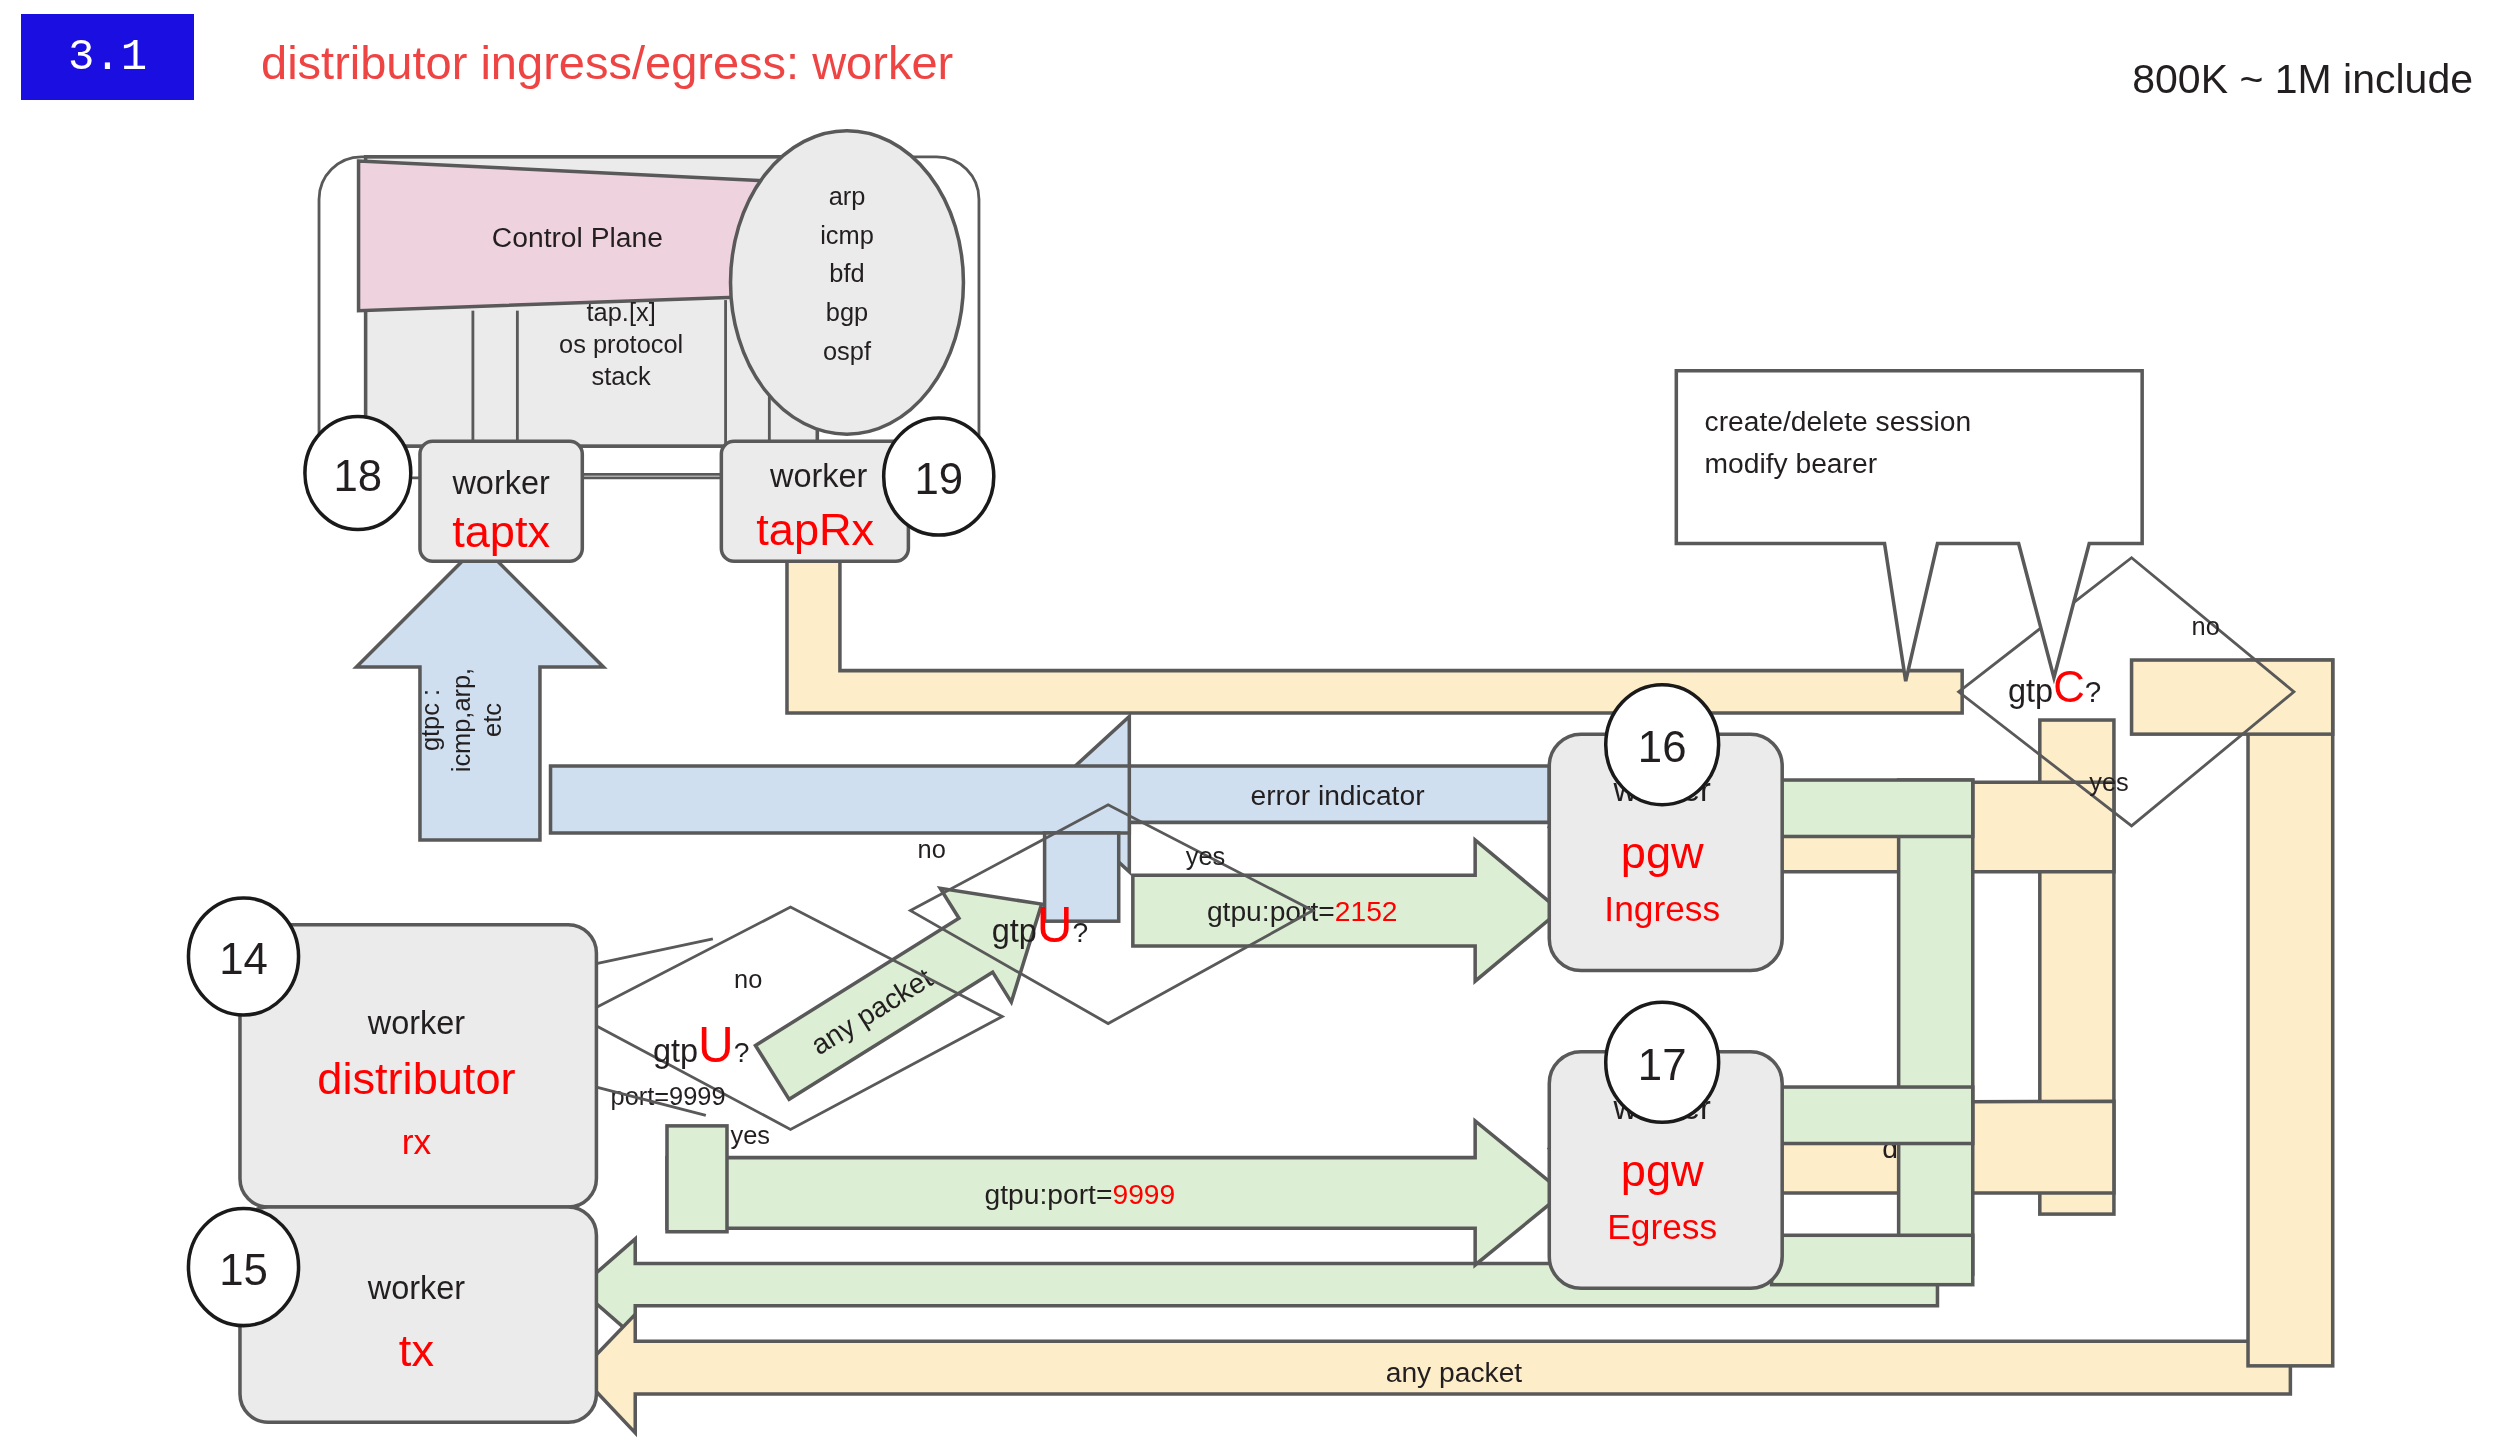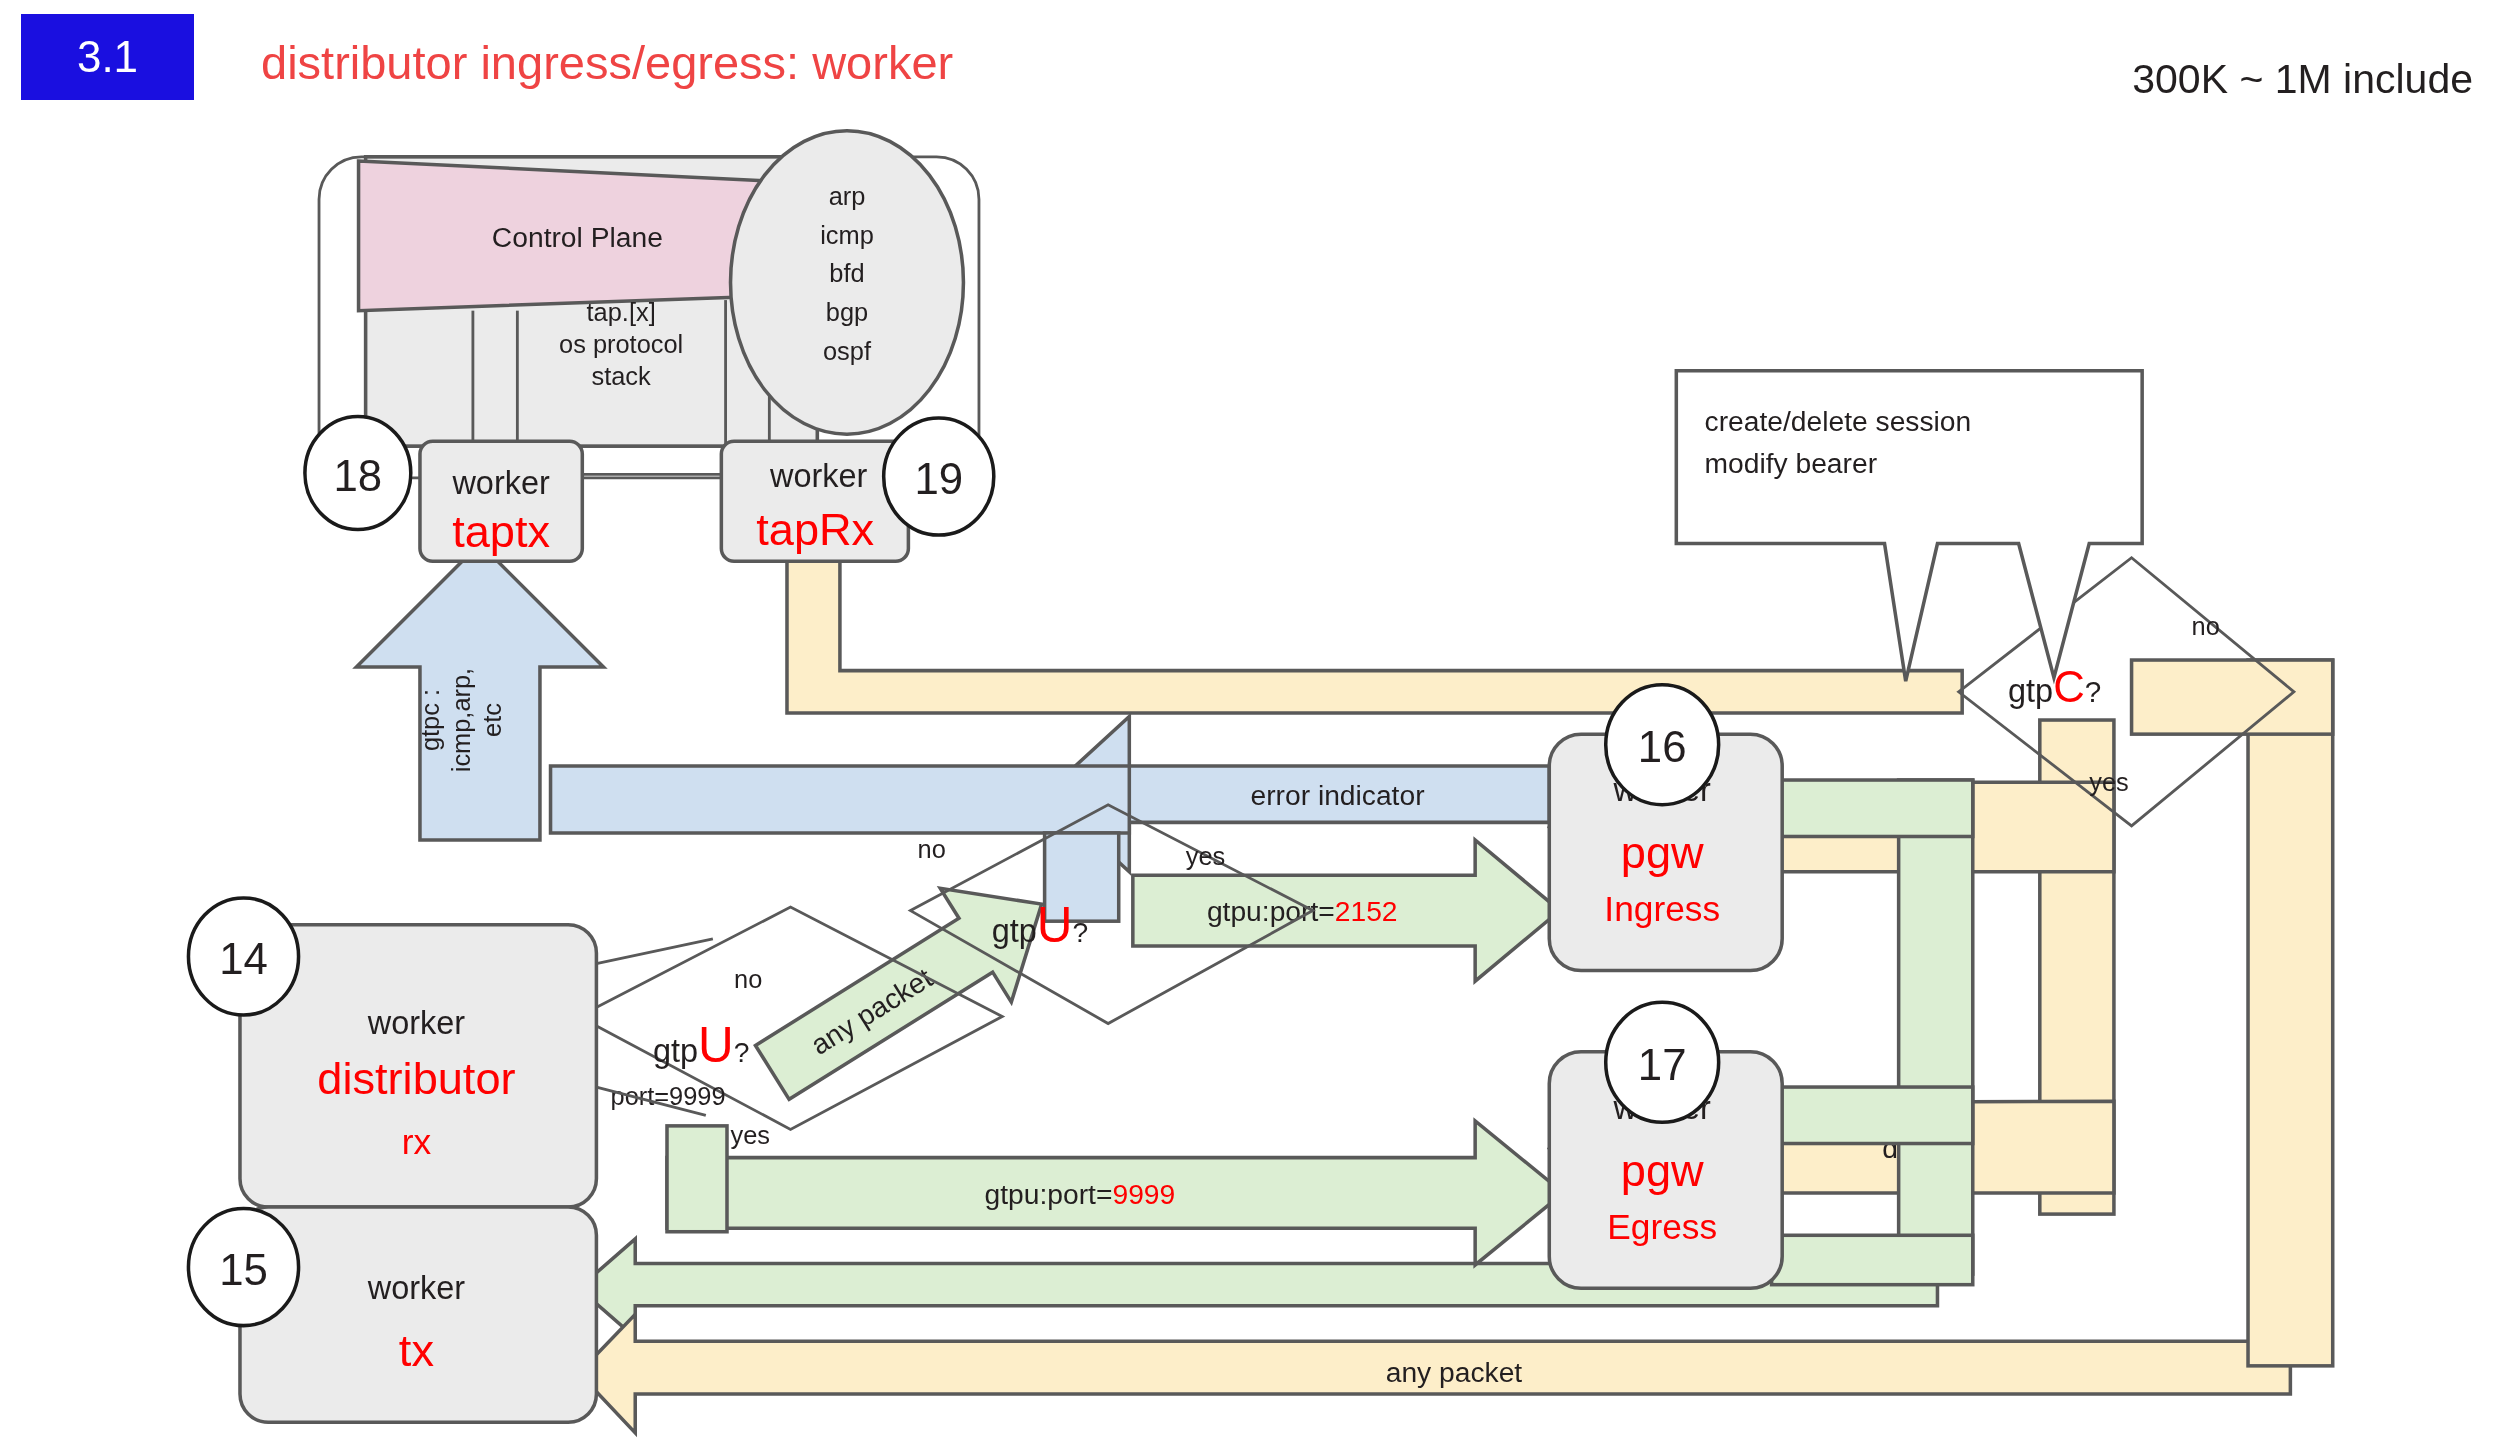--- a/index.html
+++ b/index.html
@@ -1,39 +1,39 @@
 <!DOCTYPE html>
 <html style="font-size:11.3px"><head>
 <meta charset="utf-8">
 <style>
   html,body{margin:0;padding:0;background:#ffffff;}
   body{width:2512px;height:1457px;font-family:"Liberation Sans",sans-serif;overflow:hidden;}
   #stage{position:relative;width:2512px;height:1457px;}
   svg#diagram{position:absolute;left:0;top:0;width:2512px;height:1457px;display:block;}
   .slideNum{position:absolute;left:21px;top:14px;width:173px;height:86px;background:#1a0fe0;
-            color:#ffffff;font-size:44px;line-height:86px;text-align:center;}
+            color:#ffffff;font-size:44px;line-height:86px;text-align:center;font-family:Liberation Mono, monospace;}
   .slideTitle{position:absolute;left:261px;top:35px;font-size:47px;color:#ef4444;white-space:nowrap;}
   .slideNote{position:absolute;right:39px;top:56px;font-size:41px;color:#231f20;white-space:nowrap;}
   text{font-family:"Liberation Sans",sans-serif;fill:#231f20;}
   .lbl{font-size:40px;}
   .lblSm{font-size:36px;}
   .red{fill:#ff0000;}
   .bignum{font-size:62px;}
   .workerLbl{font-size:46px;}
   .bigred{font-size:64px;fill:#ff0000;}
   .medred{font-size:50px;fill:#ff0000;}
 </style>
 </head>
 <body>
 
 <div id="stage">
 
   <div class="slideNum">3.1</div>
   <div class="slideTitle">distributor ingress/egress: worker</div>
-  <div class="slideNote">300K ~ 1M include</div>
+  <div class="slideNote">800K ~ 1M include</div>
 
   <svg id="diagram" viewBox="0 0 3559 2064">
     <defs>
       <style>
         .sfill{fill:#ebebeb;stroke:#595959;stroke-width:5;}
         .cream{fill:#fdeec9;stroke:#595959;stroke-width:5;}
         .green{fill:#dceed3;stroke:#595959;stroke-width:5;}
         .blue{fill:#cfdff0;stroke:#595959;stroke-width:5;}
         .pink{fill:#eed2de;stroke:#595959;stroke-width:5;}
         .white{fill:#ffffff;stroke:#595959;stroke-width:4;}

